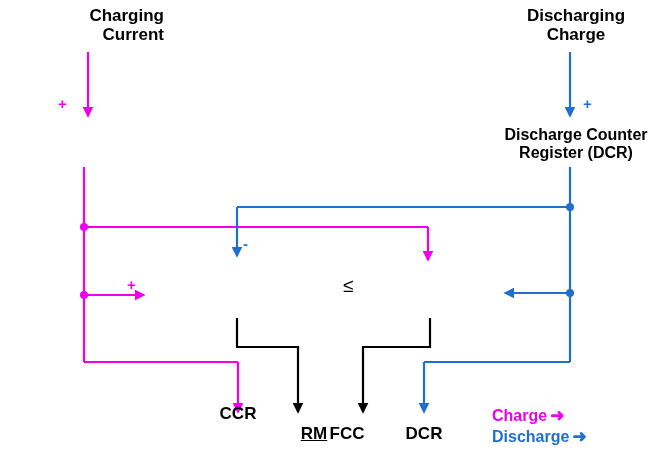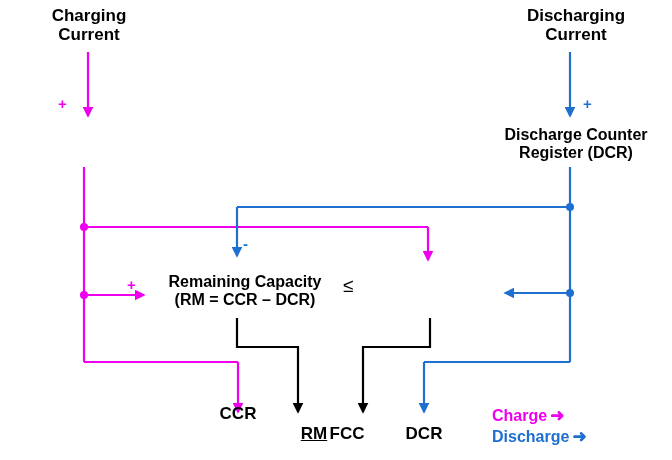--- a/index.html
+++ b/index.html
@@ -134,32 +134,30 @@
     </g>
 
     <g stroke="#000000" stroke-width="2.2" fill="none">
 
       <path d="M 237 318 L 237 347 L 298 347 L 298 412" marker-end="url(#arrow-black)"></path>
 
       <path d="M 430 318 L 430 347 L 363 347 L 363 412" marker-end="url(#arrow-black)"></path>
     </g>
   </svg>
 
-  <div class="node-label lbl-top" style="left:14px; top:6px; width:150px;">Charging
+  <div class="node-label lbl-top" style="left:14px; top:6px; width:150px;text-align:right;">Charging
 Current</div>
 
   <div class="node-label lbl-top" style="left:496px; top:6px; width:160px;">Discharging
-Current</div>
+Charge</div>
 
 
   <div class="node-label lbl-reg" style="left:478px; top:126px; width:196px;">Discharge Counter
 Register (DCR)</div>
 
-  <div class="node-label lbl-cap" style="left:150px; top:273px; width:190px;">Remaining Capacity
-(RM = CCR – DCR)</div>
 
 
   <div class="cmp-symbol" style="left:343px; top:275px;">≤</div>
 
   <div class="sign sign-charge" style="left:58px; top:96px;">+</div>
 
   <div class="sign sign-discharge" style="left:583px; top:96px;">+</div>
 
   <div class="sign sign-charge" style="left:127px; top:277px;">+</div>
 

